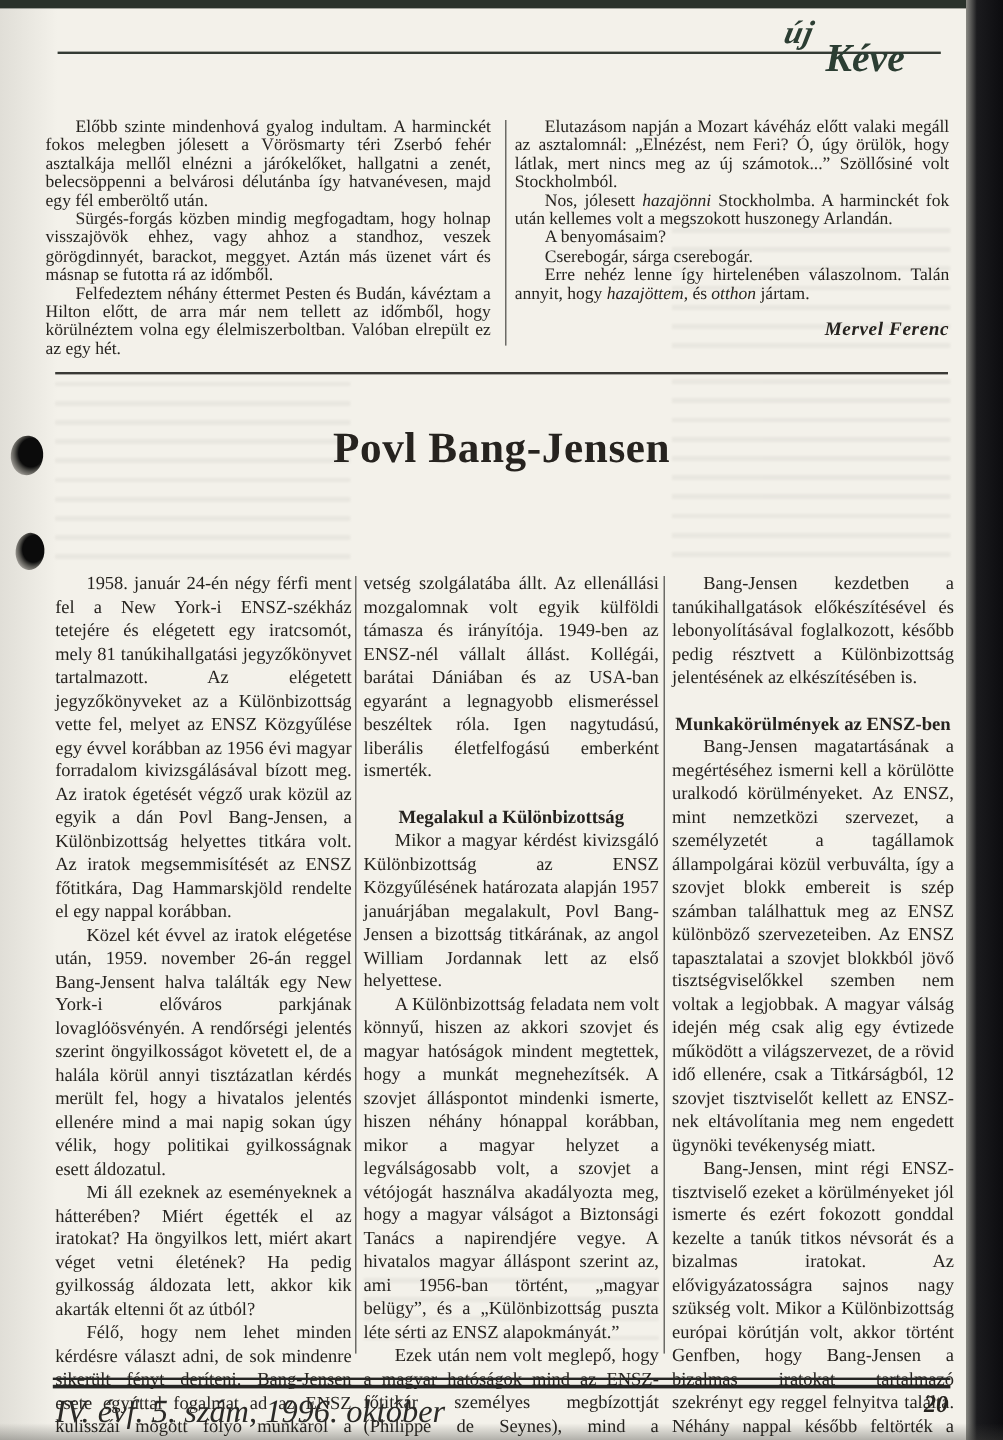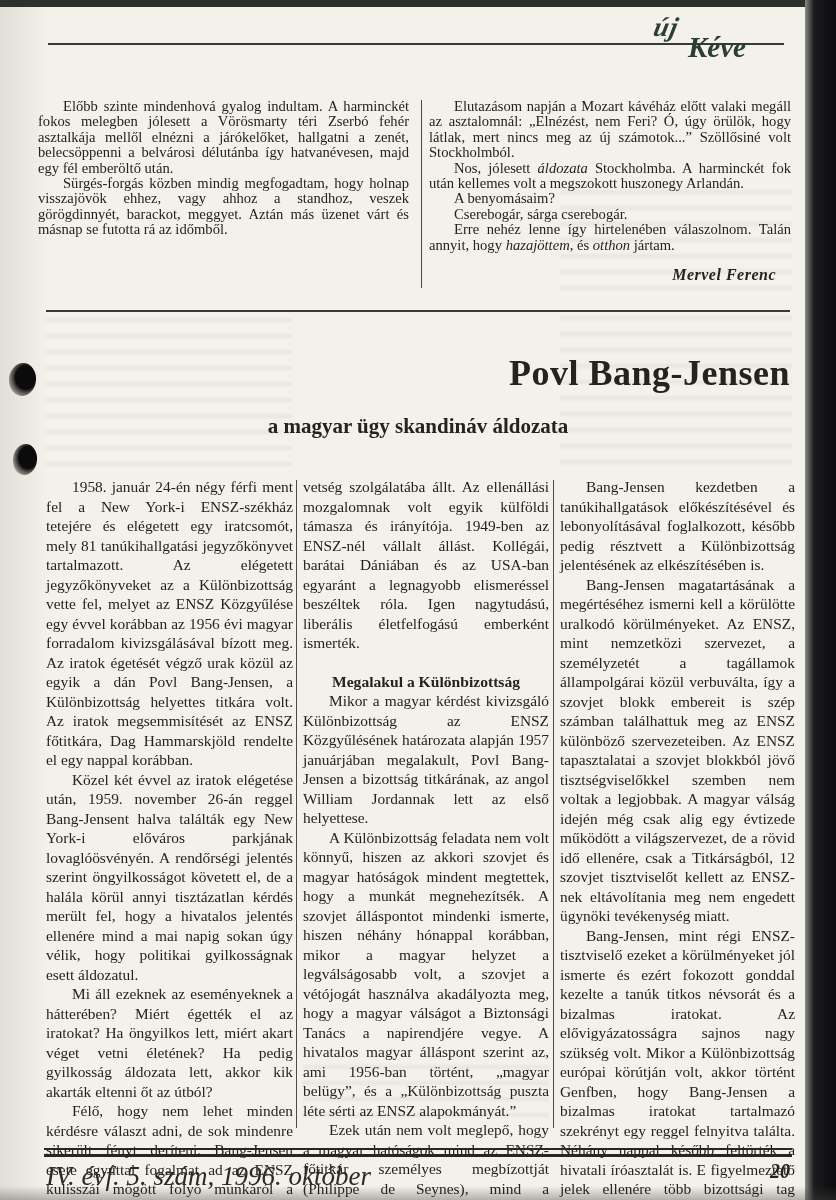--- a/index.html
+++ b/index.html
@@ -10,39 +10,39 @@
   .edge-top{position:absolute;left:0;top:0;width:100%;height:7px;background:#2a322b;}
   .edge-right{position:absolute;top:0;right:0;width:31px;height:100%;
         background:linear-gradient(to right,#8a8a84 0,#1b1b1e 9px,#0c0c0f 100%);}
   .edge-bottom{position:absolute;left:0;bottom:0;width:100%;height:14px;
         background:linear-gradient(to bottom,rgba(0,0,0,0),rgba(70,70,66,.38));}
   
   .header-rule{position:absolute;left:48px;top:43px;width:736px;height:2px;background:#343b34;}
   .logo{position:absolute;left:640px;top:8px;width:160px;height:72px;color:#2c3e33;}
   .logo-uj{position:absolute;left:14px;top:4px;font-size:27px;font-style:italic;font-weight:bold;
         transform:skewX(-12deg);letter-spacing:1px;}
-  .logo-keve{position:absolute;left:48px;top:23px;font-size:29px;font-weight:bold;font-style:italic;}
+  .logo-keve{position:absolute;left:48px;top:23px;font-size:33px;font-weight:bold;font-style:italic;}
   
   .intro-col{position:absolute;top:99px;font-size:14.6px;line-height:15.4px;text-align:justify;}
   .intro-left{left:38px;width:371px;}
   .intro-right{left:429px;width:362px;}
   .ip{margin:0;text-indent:25px;}
   .it{font-style:italic;}
   .vr{position:absolute;width:1px;background:#4a4a46;}
   .vr-intro{left:421px;top:100px;height:188px;}
-  .intro-sig{position:absolute;left:414px;top:266px;width:362px;text-align:right;
+  .intro-sig{position:absolute;left:429px;top:266px;width:362px;text-align:right;
         font-weight:bold;font-style:italic;font-size:16px;letter-spacing:.5px;}
   .section-rule{position:absolute;left:46px;top:310px;width:744px;height:2px;background:#3a3a36;}
   
   .hole{position:absolute;border-radius:50%;
         background:radial-gradient(ellipse at 62% 42%,#0b0b0b 0 44%,#55544f 58%,#999690 74%,#c9c6bf 100%);}
   .hole1{left:9px;top:363px;width:27px;height:33px;transform:rotate(6deg);}
   .hole2{left:13px;top:444px;width:24px;height:31px;transform:rotate(6deg);}
   
-  .title{position:absolute;left:46px;top:352px;width:744px;margin:0;text-align:right;
+  .title{position:absolute;left:46px;top:352px;width:744px;margin:0;text-align:center;
         font-size:36px;font-weight:bold;letter-spacing:.5px;}
   .subtitle{position:absolute;left:46px;top:414px;width:744px;margin:0;text-align:center;
         font-size:21px;font-weight:bold;}
   
   .col{position:absolute;top:477px;font-size:15.4px;line-height:19.5px;text-align:justify;}
   .col1{left:46px;width:247px;}
   .col2{left:303px;width:246px;}
   .col3{left:560px;width:235px;}
   .vr-a{left:296px;top:480px;height:648px;}
   .vr-b{left:553px;top:480px;height:648px;}
@@ -75,54 +75,55 @@
 
   <div class="header-rule"></div>
   <div class="logo">
     <span class="logo-uj">új</span>
     <span class="logo-keve">Kéve</span>
   </div>
 
   <div class="intro-col intro-left">
       <p class="ip"><span>Előbb szinte mindenhová gyalog indultam. A harminckét fokos melegben jólesett a Vörösmarty téri Zserbó fehér asztalkája mellől elnézni a járókelőket, hallgatni a zenét, belecsöppenni a belvárosi délutánba így hatvanévesen, majd egy fél emberöltő után.</span></p>
       <p class="ip"><span>Sürgés-forgás közben mindig megfogadtam, hogy holnap visszajövök ehhez, vagy ahhoz a standhoz, veszek görögdinnyét, barackot, meggyet. Aztán más üzenet várt és másnap se futotta rá az időmből.</span></p>
+      <p class="ip"><span>Felfedeztem néhány éttermet Pesten és Budán, kávéztam a Hilton előtt, de arra már nem tellett az időmből, hogy körülnéztem volna egy élelmiszerboltban. Valóban elrepült ez az egy hét.</span></p>
     </div>
   <div class="intro-col intro-right">
       <p class="ip"><span>Elutazásom napján a Mozart kávéház előtt valaki megáll az asztalomnál: „Elnézést, nem Feri? Ó, úgy örülök, hogy látlak, mert nincs meg az új számotok...” Szöllősiné volt Stockholmból.</span></p>
-      <p class="ip"><span>Nos, jólesett </span><span class="it">áldozata</span><span> Stockholmba. A harminckét fok után kellemes volt a megszokott huszonegy Arlandán.</span></p>
+      <p class="ip"><span>Nos, jólesett </span><span class="it">hazajönni</span><span> Stockholmba. A harminckét fok után kellemes volt a megszokott huszonegy Arlandán.</span></p>
       <p class="ip"><span>A benyomásaim?</span></p>
       <p class="ip"><span>Cserebogár, sárga cserebogár.</span></p>
       <p class="ip"><span>Erre nehéz lenne így hirtelenében válaszolnom. Talán annyit, hogy </span><span class="it">hazajöttem</span><span>, és </span><span class="it">otthon</span><span> jártam.</span></p>
     </div>
   <div class="vr vr-intro"></div>
   <div class="intro-sig">Mervel Ferenc</div>
 
   <div class="section-rule"></div>
 
   <div class="hole hole1"></div>
   <div class="hole hole2"></div>
 
   <h1 class="title">Povl Bang-Jensen</h1>
-  <h2 class="subtitle">a magyar ügy skandináv áldozata</h2>
 
   <div class="col col1">
       <p class="bp">1958. január 24-én négy férfi ment fel a New York-i ENSZ-székház tetejére és elégetett egy iratcsomót, mely 81 tanúkihallgatási jegyzőkönyvet tartalmazott. Az elégetett jegyzőkönyveket az a Különbizottság vette fel, melyet az ENSZ Közgyűlése egy évvel korábban az 1956 évi magyar forradalom kivizsgálásával bízott meg. Az iratok égetését végző urak közül az egyik a dán Povl Bang-Jensen, a Különbizottság helyettes titkára volt. Az iratok megsemmisítését az ENSZ főtitkára, Dag Hammarskjöld rendelte el egy nappal korábban.</p>
       <p class="bp">Közel két évvel az iratok elégetése után, 1959. november 26-án reggel Bang-Jensent halva találták egy New York-i előváros parkjának lovaglóösvényén. A rendőrségi jelentés szerint öngyilkosságot követett el, de a halála körül annyi tisztázatlan kérdés merült fel, hogy a hivatalos jelentés ellenére mind a mai napig sokan úgy vélik, hogy politikai gyilkosságnak esett áldozatul.</p>
       <p class="bp">Mi áll ezeknek az eseményeknek a hátterében? Miért égették el az iratokat? Ha öngyilkos lett, miért akart véget vetni életének? Ha pedig gyilkosság áldozata lett, akkor kik akarták eltenni őt az útból?</p>
       <p class="bp">Félő, hogy nem lehet minden kérdésre választ adni, de sok mindenre sikerült fényt deríteni. Bang-Jensen esete egyúttal fogalmat ad az ENSZ kulisszái mögött folyó munkáról a hidegháború éveiben.</p>
     </div>
   <div class="col col2">
       <p class="bp noind">vetség szolgálatába állt. Az ellenállási mozgalomnak volt egyik külföldi támasza és irányítója. 1949-ben az ENSZ-nél vállalt állást. Kollégái, barátai Dániában és az USA-ban egyaránt a legnagyobb elismeréssel beszéltek róla. Igen nagytudású, liberális életfelfogású emberként ismerték.</p>
       <h3 class="ch">Megalakul a Különbizottság</h3>
       <p class="bp">Mikor a magyar kérdést kivizsgáló Különbizottság az ENSZ Közgyűlésének határozata alapján 1957 januárjában megalakult, Povl Bang-Jensen a bizottság titkárának, az angol William Jordannak lett az első helyettese.</p>
       <p class="bp">A Különbizottság feladata nem volt könnyű, hiszen az akkori szovjet és magyar hatóságok mindent megtettek, hogy a munkát megnehezítsék. A szovjet álláspontot mindenki ismerte, hiszen néhány hónappal korábban, mikor a magyar helyzet a legválságosabb volt, a szovjet a vétójogát használva akadályozta meg, hogy a magyar válságot a Biztonsági Tanács a napirendjére vegye. A hivatalos magyar álláspont szerint az, ami 1956-ban történt, „magyar belügy”, és a „Különbizottság puszta léte sérti az ENSZ alapokmányát.”</p>
       <p class="bp">Ezek után nem volt meglepő, hogy a magyar hatóságok mind az ENSZ-főtitkár személyes megbízottját (Philippe de Seynes), mind a Különbizottság tagjait megakadályozták abban, hogy a helyszínen, Magyarországon tájékozódjanak a magyar helyzet felől.</p>
     </div>
   <div class="col col3">
       <p class="bp">Bang-Jensen kezdetben a tanúkihallgatások előkészítésével és lebonyolításával foglalkozott, később pedig résztvett a Különbizottság jelentésének az elkészítésében is.</p>
+      <h3 class="ch">Munkakörülmények az ENSZ-ben</h3>
       <p class="bp">Bang-Jensen magatartásának a megértéséhez ismerni kell a körülötte uralkodó körülményeket. Az ENSZ, mint nemzetközi szervezet, a személyzetét a tagállamok állampolgárai közül verbuválta, így a szovjet blokk embereit is szép számban találhattuk meg az ENSZ különböző szervezeteiben. Az ENSZ tapasztalatai a szovjet blokkból jövő tisztségviselőkkel szemben nem voltak a legjobbak. A magyar válság idején még csak alig egy évtizede működött a világszervezet, de a rövid idő ellenére, csak a Titkárságból, 12 szovjet tisztviselőt kellett az ENSZ-nek eltávolítania meg nem engedett ügynöki tevékenység miatt.</p>
       <p class="bp">Bang-Jensen, mint régi ENSZ-tisztviselő ezeket a körülményeket jól ismerte és ezért fokozott gonddal kezelte a tanúk titkos névsorát és a bizalmas iratokat. Az elővigyázatosságra sajnos nagy szükség volt. Mikor a Különbizottság európai körútján volt, akkor történt Genfben, hogy Bang-Jensen a bizalmas iratokat tartalmazó szekrényt egy reggel felnyitva találta. Néhány nappal később feltörték a hivatali íróasztalát is. E figyelmeztető jelek ellenére több bizottsági tag ellenkezését váltotta ki az az óvatosság, amit Povl Bang-Jensen tanúsított.</p>
     </div>
   <div class="vr vr-a"></div>
   <div class="vr vr-b"></div>
 
   <div class="footer-rule"></div>
   <div class="footer-issue">IV. évf. 5. szám, 1996. október</div>
   <div class="footer-page">20</div>
 

